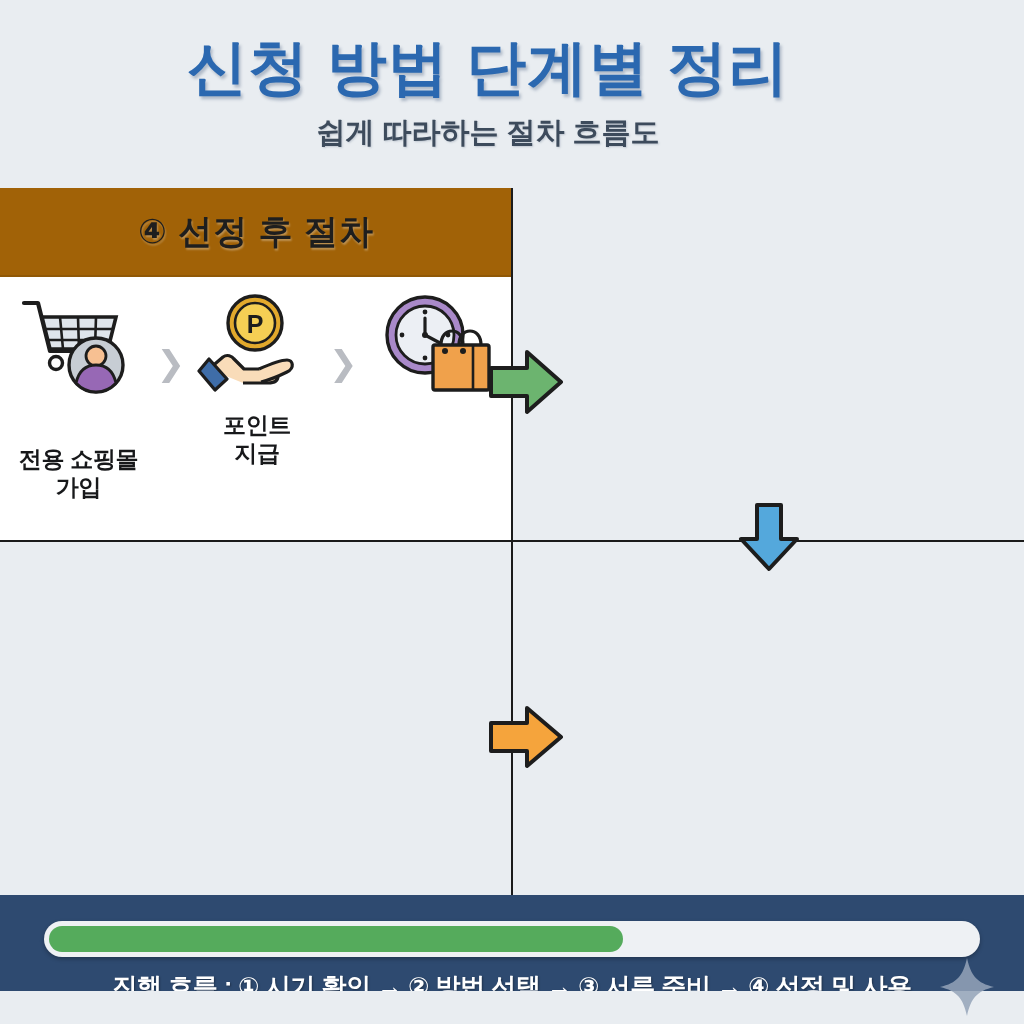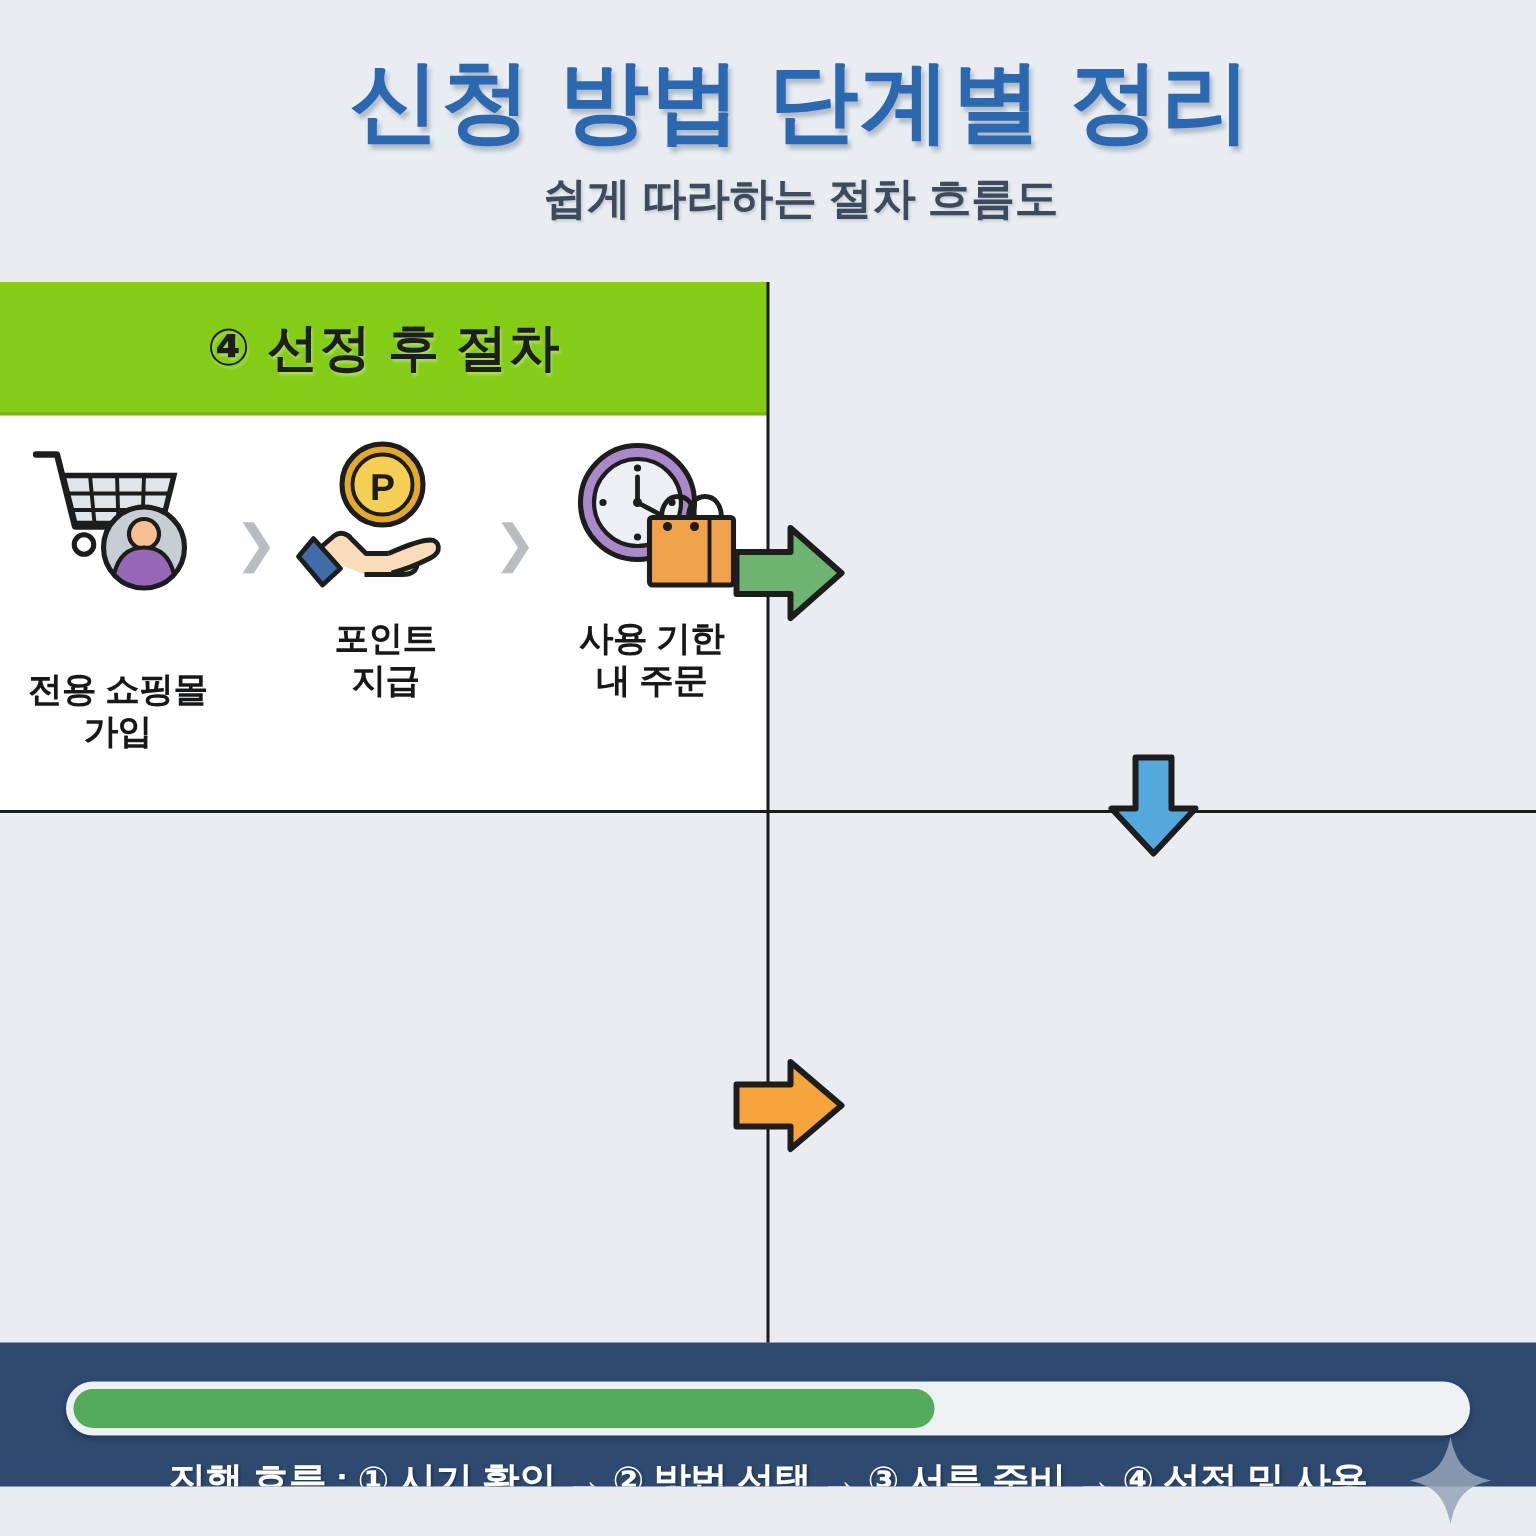--- a/index.html
+++ b/index.html
@@ -8,21 +8,21 @@
     font-family: "Liberation Sans", "DejaVu Sans", sans-serif;
     background:#e9edf1;
     overflow:hidden;
   }
   .poster { position:relative; width:1024px; height:1024px; background:#e9edf1; }
 
   
   .title-zone {
     position:absolute; left:0; top:0; width:976px; height:188px;
     background:#e9edf1;
-    display:flex; flex-direction:column; align-items:center; justify-content:center;margin-left:46px;
+    display:flex; flex-direction:column; align-items:center; justify-content:center;
   }
   .main-title {
     font-size:60px; font-weight:bold; color:#2b68b0;
     letter-spacing:1px; line-height:1.05;
     text-shadow:2px 3px 3px rgba(90,110,140,.40);
   }
   .sub-title {
     margin-top:14px; font-size:29px; font-weight:bold; color:#3d4b5c;
     text-shadow:1px 1px 2px rgba(120,135,155,.35);
   }
@@ -36,21 +36,21 @@
   .q4 { left:512; top:354; height:353px; }
 
   .qhead {
     height:89px; display:flex; align-items:center; justify-content:center;
     font-size:34px; font-weight:bold; letter-spacing:1px;
     border-bottom:2px solid rgba(0,0,0,.10);
   }
   .qhead.green  { background:#57ae5f; color:#ffffff; text-shadow:1px 2px 3px rgba(0,0,0,.35); }
   .qhead.blue   { background:#4a95d8; color:#ffffff; text-shadow:1px 2px 3px rgba(0,0,0,.35); }
   .qhead.orange { background:#f5a43c; color:#1e1e1e; text-shadow:1px 2px 2px rgba(255,255,255,.30); }
-  .qhead.purple { background:#84cc16; color:#1e1e1e; text-shadow:1px 2px 2px rgba(255,255,255,.30); }
+  .qhead.purple { background:#a16207; color:#1e1e1e; text-shadow:1px 2px 2px rgba(255,255,255,.30); }
 
   .qbody { height:264px; position:relative; }
 
   
   .vline { position:absolute; left:511px; top:0; width:2px; height:707px; background:#1b1b1b; z-index:6; }
   .hline { position:absolute; left:0; top:352px; width:1024px; height:2px; background:#1b1b1b; z-index:5; }
 
   
   .cols { display:flex; align-items:flex-start; justify-content:center; height:100%; padding-top:14px; }
   .item { display:flex; flex-direction:column; align-items:center; }
@@ -418,21 +418,20 @@
                 <line x1="52" y1="42" x2="67" y2="50" stroke="#1d1d1d" stroke-width="3.2" stroke-linecap="round"></line>
                 <circle cx="52" cy="42" r="3" fill="#1d1d1d"></circle>
                 <path d="M68 52c0-9 5-14 11-14s11 5 11 14" fill="none" stroke="#1d1d1d" stroke-width="3.2"></path>
                 <path d="M86 52c0-9 5-14 11-14s11 5 11 14" fill="none" stroke="#1d1d1d" stroke-width="3.2"></path>
                 <rect x="60" y="52" width="56" height="45" rx="2" fill="#f0a14b" stroke="#1d1d1d" stroke-width="3.4"></rect>
                 <line x1="100" y1="52" x2="100" y2="97" stroke="#1d1d1d" stroke-width="2.6"></line>
                 <circle cx="72" cy="58" r="3" fill="#1d1d1d"></circle>
                   <circle cx="90" cy="58" r="3" fill="#1d1d1d"></circle>
               </svg>
             </div>
-            <div class="cap">사용 기한<br>내 주문</div>
           </div>
         </div>
       </div>
     </div>
 
     <div class="vline"></div>
     <div class="hline"></div>
   </div>
 
   <span class="arrow-right-green">

